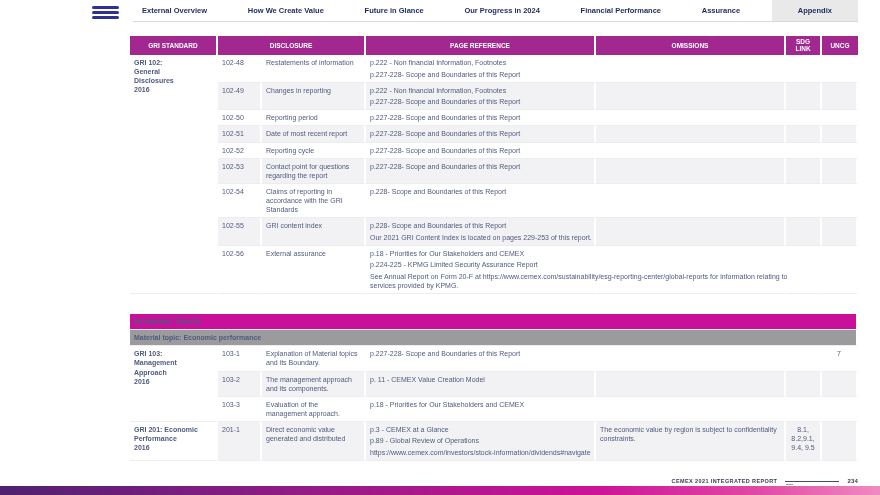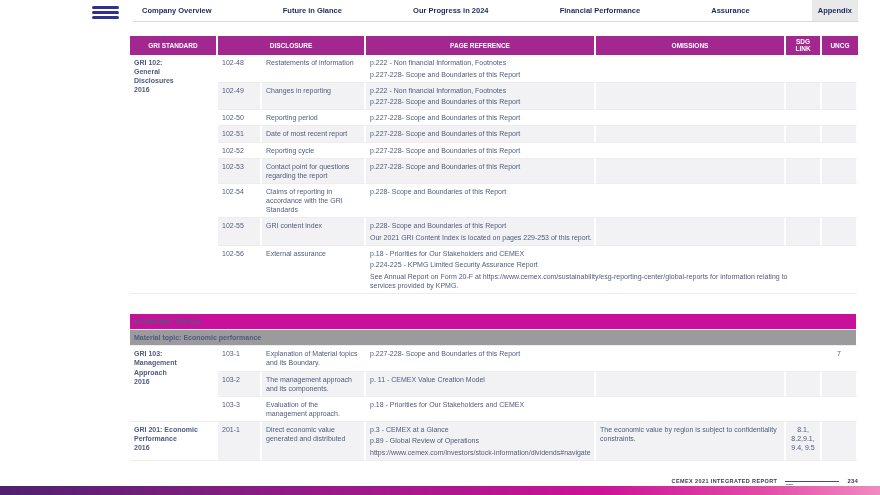--- a/index.html
+++ b/index.html
@@ -13,21 +13,21 @@
   .hamburger .bar { height:2.6px; background:#2e3192; margin-bottom:2.6px; border-radius:1.5px; }
   .hamburger .bar:last-child { margin-bottom:0; }
 
   .top-nav {
     position:absolute; left:133px; right:22px; top:0; height:21px;
     display:flex; align-items:stretch; justify-content:space-between;
     border-bottom:1px solid #d9d9d9;
     font-size:7.5px; font-weight:bold; color:#1d2a5e;
   }
   .nav-item { display:flex; align-items:center; padding:0 9px; white-space:nowrap; cursor:pointer; }
-  .nav-item.active { background:#e9e9e9; padding:0 6px; }
+  .nav-item.active { background:#e9e9e9; padding:0 26px; }
 
   
   table.gri {
     position:absolute; left:130px; top:36px; width:728px;
     border-collapse:separate; border-spacing:0; table-layout:fixed;
   }
   table.gri th {
     background:#a2278f; color:#ffffff; font-size:6.5px; font-weight:bold;
     text-align:center; vertical-align:middle; padding:2px 2px; height:12px;
     border-right:2px solid #ffffff; line-height:1.15;
@@ -80,21 +80,22 @@
 
 <div class="page">
 
   <div class="hamburger">
     <div class="bar"></div>
     <div class="bar"></div>
     <div class="bar"></div>
   </div>
 
   <nav class="top-nav">
-      <div class="nav-item">Company Overview</div>
+      <div class="nav-item">External Overview</div>
+      <div class="nav-item">How We Create Value</div>
       <div class="nav-item">Future in Glance</div>
       <div class="nav-item">Our Progress in 2024</div>
       <div class="nav-item">Financial Performance</div>
       <div class="nav-item">Assurance</div>
       <div class="nav-item active">Appendix</div>
     </nav>
 
   <table class="gri">
     <colgroup>
       <col style="width:88px">

